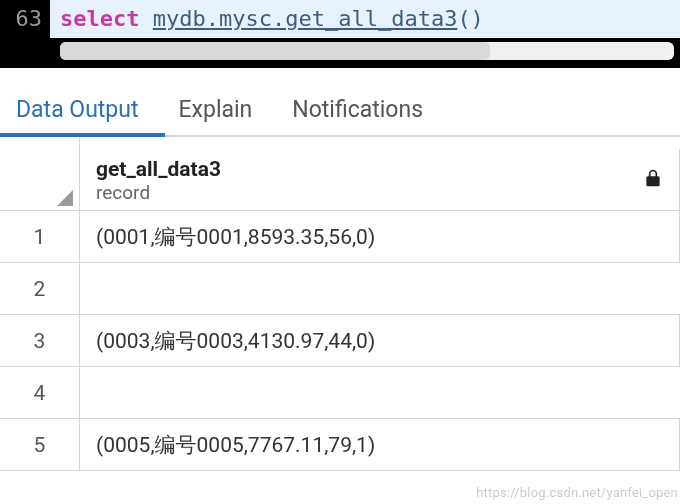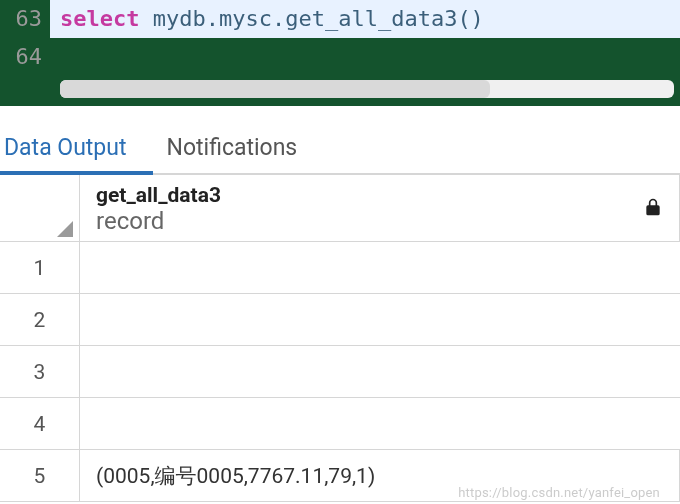--- a/index.html
+++ b/index.html
@@ -5,21 +5,21 @@
   * { box-sizing: border-box; margin: 0; padding: 0; }
   body {
     font-family: -apple-system, BlinkMacSystemFont, "Segoe UI", Roboto, sans-serif;
     background: #fff;
     width: 680px;
     height: 504px;
     overflow: hidden;
     position: relative;
   }
   .editor-area {
-    background: #14532d;
+    background: #000000;
     padding-bottom: 8px;
   }
   .editor-line {
     display: flex;
     align-items: center;
     font-family: "Consolas", "Monaco", monospace;
     font-size: 22px;
     line-height: 38px;
   }
   .line-number {
@@ -30,21 +30,21 @@
     user-select: none;
   }
   .code-content {
     flex: 1;
     padding-left: 10px;
   }
   .hl-line .code-content {
     background: #e8f2ff;
   }
   .kw { color: #c53aa0; font-weight: 700; }
-  .ident { color: #3b5f7a; }
+  .ident { color: #3b5f7a; text-decoration: underline; }
   .paren { color: #3b5f7a; }
   .scrollbar-area {
     height: 18px;
     margin-left: 60px;
     margin-right: 6px;
     margin-top: 4px;
     background: #f0f0f0;
     border-radius: 6px;
     position: relative;
   }
@@ -63,21 +63,21 @@
     margin-top: 14px;
     font-size: 23px;
     color: #4a4a4a;
   }
   .tab {
     padding: 14px 26px 10px 0;
     margin-right: 14px;
     cursor: pointer;
     color: #555;
   }
-  .tab:first-child { padding-left: 4px; }
+  .tab:first-child { padding-left: 16px; }
   .tab.active {
     color: #2b6fb5;
     border-bottom: 4px solid #2b6fb5;
     margin-bottom: -2px;
   }
   .grid {
     font-size: 21px;
     color: #333;
   }
   .grid-header-row {
@@ -104,69 +104,67 @@
     border-left: 16px solid transparent;
     border-bottom: 16px solid #9a9a9a;
   }
   .data-col-header {
     flex: 1;
     padding: 8px 16px 6px 16px;
     border-right: 1px solid #d6d6d6;
     display: flex;
     justify-content: space-between;
     align-items: center;
+    margin-top: 12px;
   }
   .col-title-block .col-name { font-weight: 700; color: #222; }
-  .col-title-block .col-type { color: #666; font-size: 24px; }
+  .col-title-block .col-type { color: #666; font-size: 19px; }
   .lock-icon svg { width: 20px; height: 22px; fill: #222; }
   .grid-row {
     display: flex;
     height: 52px;
     border-bottom: 1px solid #d6d6d6;
   }
   .data-cell {
     flex: 1;
     padding: 0 16px;
     display: flex;
     align-items: center;
     border-right: 1px solid #d6d6d6;
     white-space: nowrap;
     overflow: hidden;
   }
   .watermark {
     position: absolute;
-    right: 20px;
+    right: 2px;
     bottom: 4px;
     font-size: 13px;
     color: rgba(140,140,140,0.45);
     letter-spacing: 0.2px;
     pointer-events: none;
   }
 </style>
 </head>
 <body>
 
 <div class="editor-area">
   <div id="editor-lines">
       <div class="editor-line hl-line">
         <div class="line-number">63</div>
         <div class="code-content"><span class="kw">select</span><span> </span><span class="ident">mydb.mysc.get_all_data3</span><span class="paren">()</span></div>
       </div>
-      <div class="editor-line">
-        <div class="line-number">64</div>
-        <div class="code-content"></div>
-      </div>
     </div>
   <div class="scrollbar-area">
     <div class="scrollbar-thumb"></div>
   </div>
 </div>
 
 <div class="tabs" id="tabs">
     <div class="tab active">Data Output</div>
+    <div class="tab">Explain</div>
     <div class="tab">Notifications</div>
   </div>
 
 <div class="grid">
   <div class="grid-header-row">
     <div class="rownum-col">
       <div class="corner-tri"></div>
     </div>
     <div class="data-col-header">
       <div class="col-title-block">
@@ -176,26 +174,28 @@
       <span class="lock-icon">
         <svg viewBox="0 0 24 24">
             <path d="M12 2a5 5 0 0 0-5 5v3H6a2 2 0 0 0-2 2v8a2 2 0 0 0 2 2h12a2 2 0 0 0 2-2v-8a2 2 0 0 0-2-2h-1V7a5 5 0 0 0-5-5zm-3 5a3 3 0 1 1 6 0v3H9V7z"></path>
           </svg>
       </span>
     </div>
   </div>
   <div id="grid-rows">
       <div class="grid-row">
         <div class="rownum-col">1</div>
+        <div class="data-cell">(0001,编号0001,8593.35,56,0)</div>
       </div>
       <div class="grid-row">
         <div class="rownum-col">2</div>
       </div>
       <div class="grid-row">
         <div class="rownum-col">3</div>
+        <div class="data-cell">(0003,编号0003,4130.97,44,0)</div>
       </div>
       <div class="grid-row">
         <div class="rownum-col">4</div>
       </div>
       <div class="grid-row">
         <div class="rownum-col">5</div>
         <div class="data-cell">(0005,编号0005,7767.11,79,1)</div>
       </div>
     </div>
 </div>

